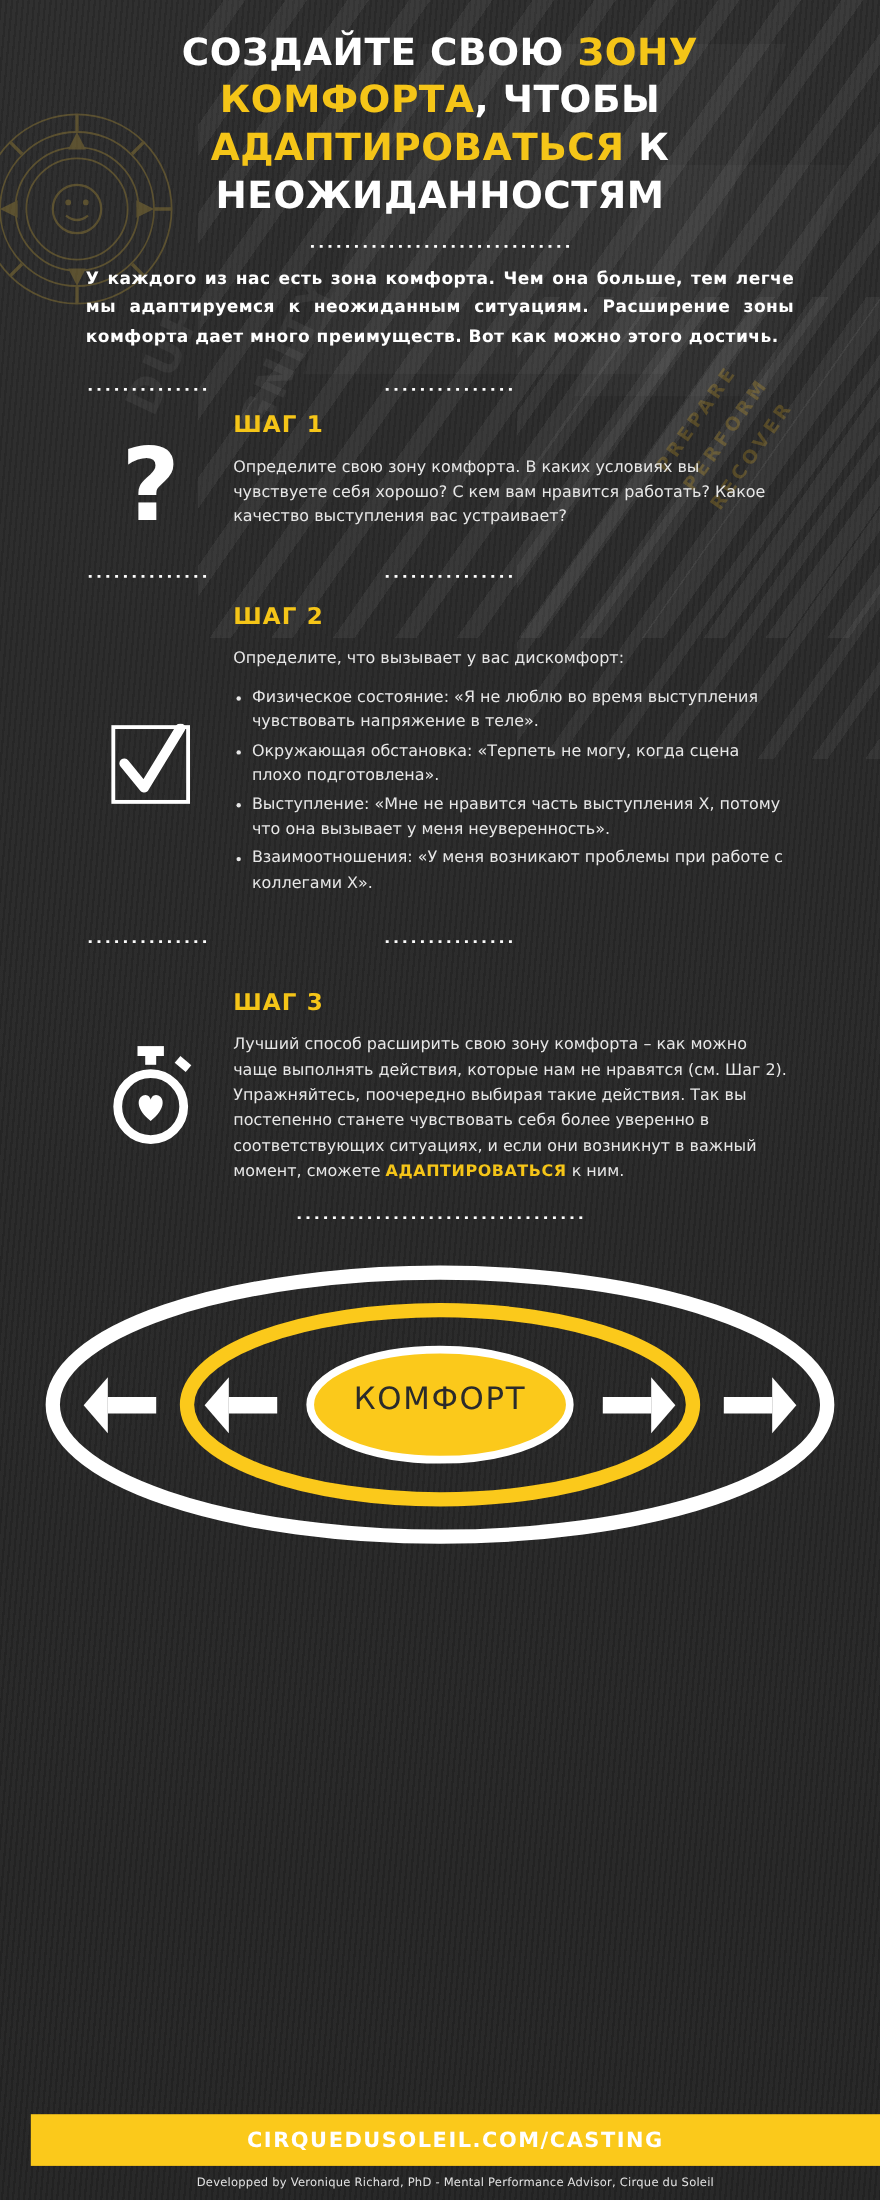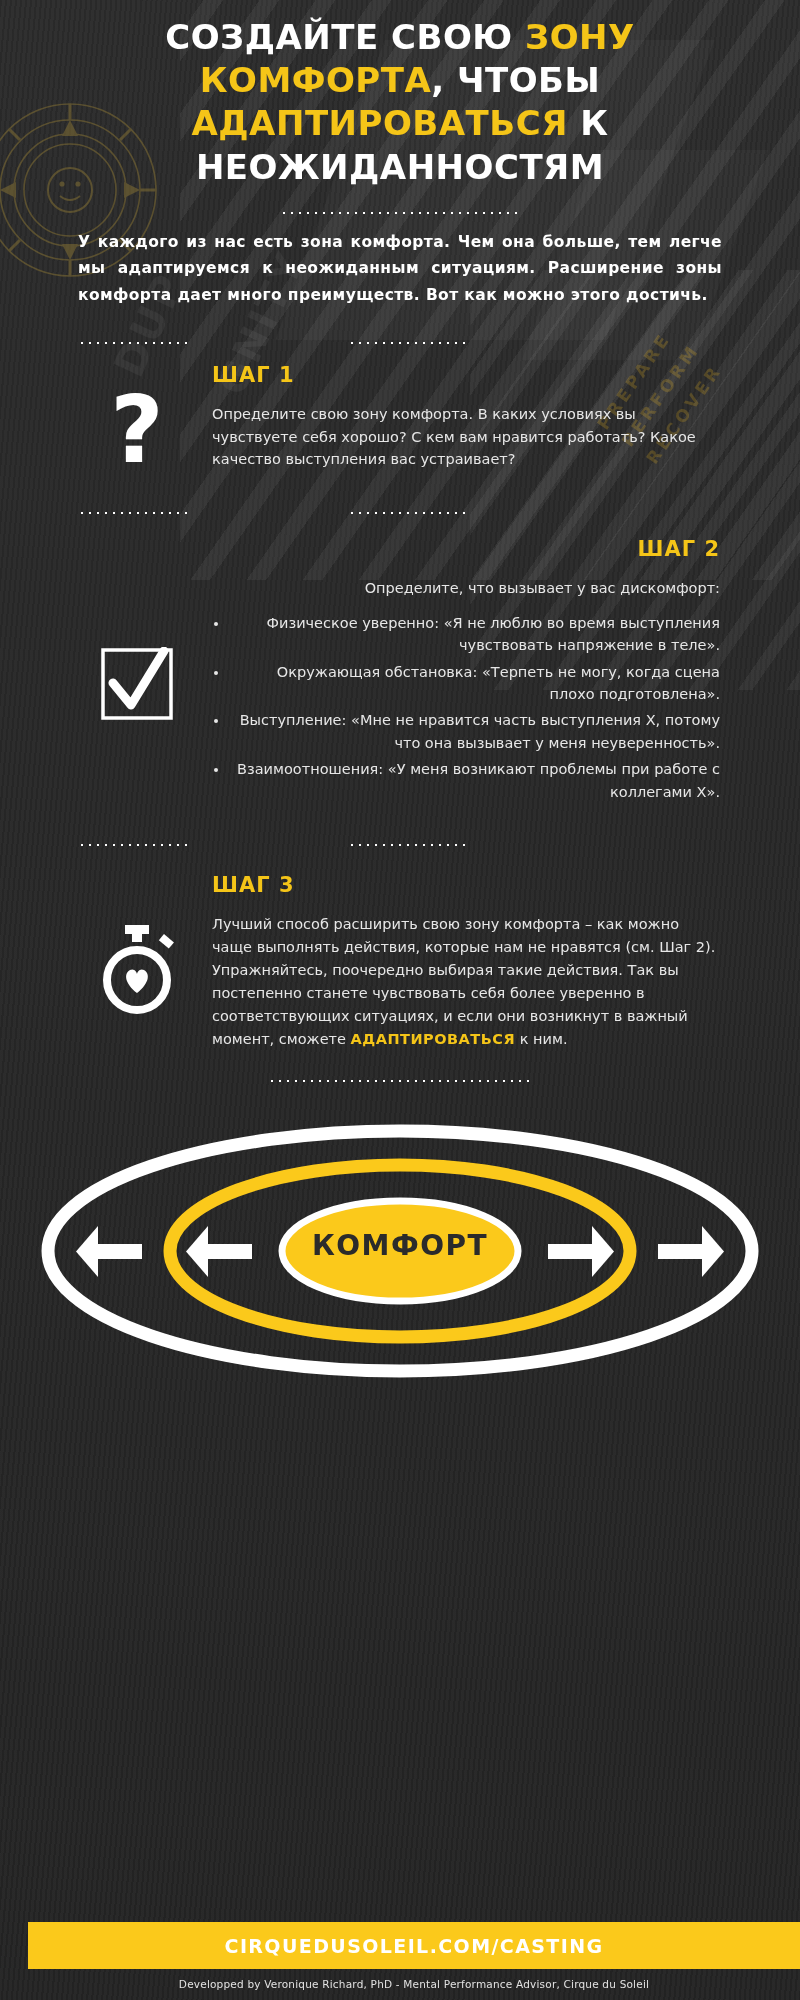--- a/index.html
+++ b/index.html
@@ -82,21 +82,21 @@
   .wm-dign { top: 300px; left: 185px; font-size: 40px; transform: rotate(-65deg); }
   .wm-prep {
     position: absolute; top: 350px; left: 600px;
     font-size: 17px; font-weight: 700; letter-spacing: 4px;
     color: rgba(240,185,30,0.22);
     transform: rotate(-55deg); line-height: 30px;
     pointer-events: none; white-space: pre;
   }
 
   
-  .header { position: relative; padding: 16px 62px 0 62px; }
+  .header { position: relative; padding: 27px 62px 0 62px; }
   .title {
     font-family: "DejaVu Sans", sans-serif;
     font-size: 34px;
     font-weight: 700;
     line-height: 1.27;
     letter-spacing: 0.5px;
     text-align: center;
     color: #ffffff;
     text-transform: uppercase;
   }
@@ -186,21 +186,21 @@
     margin: 0 auto;
     width: 720px;
     height: 300px;
   }
   .comfort-label {
     position: absolute;
     left: 0; right: 0;
     top: 128px;
     text-align: center;
     font-size: 28px;
-    font-weight: 700;
+    font-weight: 400;
     letter-spacing: 1.5px;
     color: #2b2b2b;
     pointer-events: none;
   }
 
   
   .footer-bar {
     width: 100%;
     background: #fbc91b;
     text-align: center;
@@ -290,47 +290,47 @@
       <div class="step-title">ШАГ 1</div>
       <div class="step-text">Определите свою зону комфорта. В каких условиях вы чувствуете себя хорошо? С кем вам нравится работать? Какое качество выступления вас устраивает?</div>
     </div>
   </div>
 
   <div class="dotrow" style="margin-top:24px;">
     <div class="dots-left"></div>
     <div class="dots-right"></div>
   </div>
 
-  <div class="step" style="margin-top:10px;text-align:right;">
+  <div class="step" style="margin-top:10px;">
     <div class="step-icon">
       <div class="icon-check">
         <svg width="74" height="74" viewBox="0 0 74 74" aria-hidden="true">
           <rect x="3" y="3" width="68" height="68" fill="none" stroke="#ffffff" stroke-width="3.5"></rect>
           <path d="M13 36 L31 58 L64 4" fill="none" stroke="#ffffff" stroke-width="9" stroke-linecap="round" stroke-linejoin="round"></path>
         </svg>
       </div>
     </div>
     <div class="step-body">
       <div class="step-title">ШАГ 2</div>
       <div class="step-text">Определите, что вызывает у вас дискомфорт:</div>
       <ul class="step-list">
-        <li>Физическое уверенно: «Я не люблю во время выступления чувствовать напряжение в теле».</li>
+        <li>Физическое состояние: «Я не люблю во время выступления чувствовать напряжение в теле».</li>
         <li>Окружающая обстановка: «Терпеть не могу, когда сцена плохо подготовлена».</li>
         <li>Выступление: «Мне не нравится часть выступления Х, потому что она вызывает у меня неуверенность».</li>
         <li>Взаимоотношения: «У меня возникают проблемы при работе с коллегами Х».</li>
       </ul>
     </div>
   </div>
 
   <div class="dotrow" style="margin-top:26px;">
     <div class="dots-left"></div>
     <div class="dots-right"></div>
   </div>
 
-  <div class="step" style="margin-top:14px;">
+  <div class="step" style="margin-top:29px;">
     <div class="step-icon">
       <div class="icon-watch">
         <svg width="86" height="92" viewBox="0 0 86 92" aria-hidden="true">
           <rect x="31" y="0" width="24" height="9" fill="#ffffff"></rect>
           <rect x="38" y="7" width="10" height="10" fill="#ffffff"></rect>
           <rect x="66" y="12" width="13" height="8" fill="#ffffff" transform="rotate(40 72 16)"></rect>
           <circle cx="43" cy="55" r="30" fill="none" stroke="#ffffff" stroke-width="8"></circle>
           <path d="M43 68 C30 58 30 48 36 45 C40 43 43 47 43 49
                    C43 47 46 43 50 45 C56 48 56 58 43 68 Z" fill="#ffffff"></path>
         </svg>

